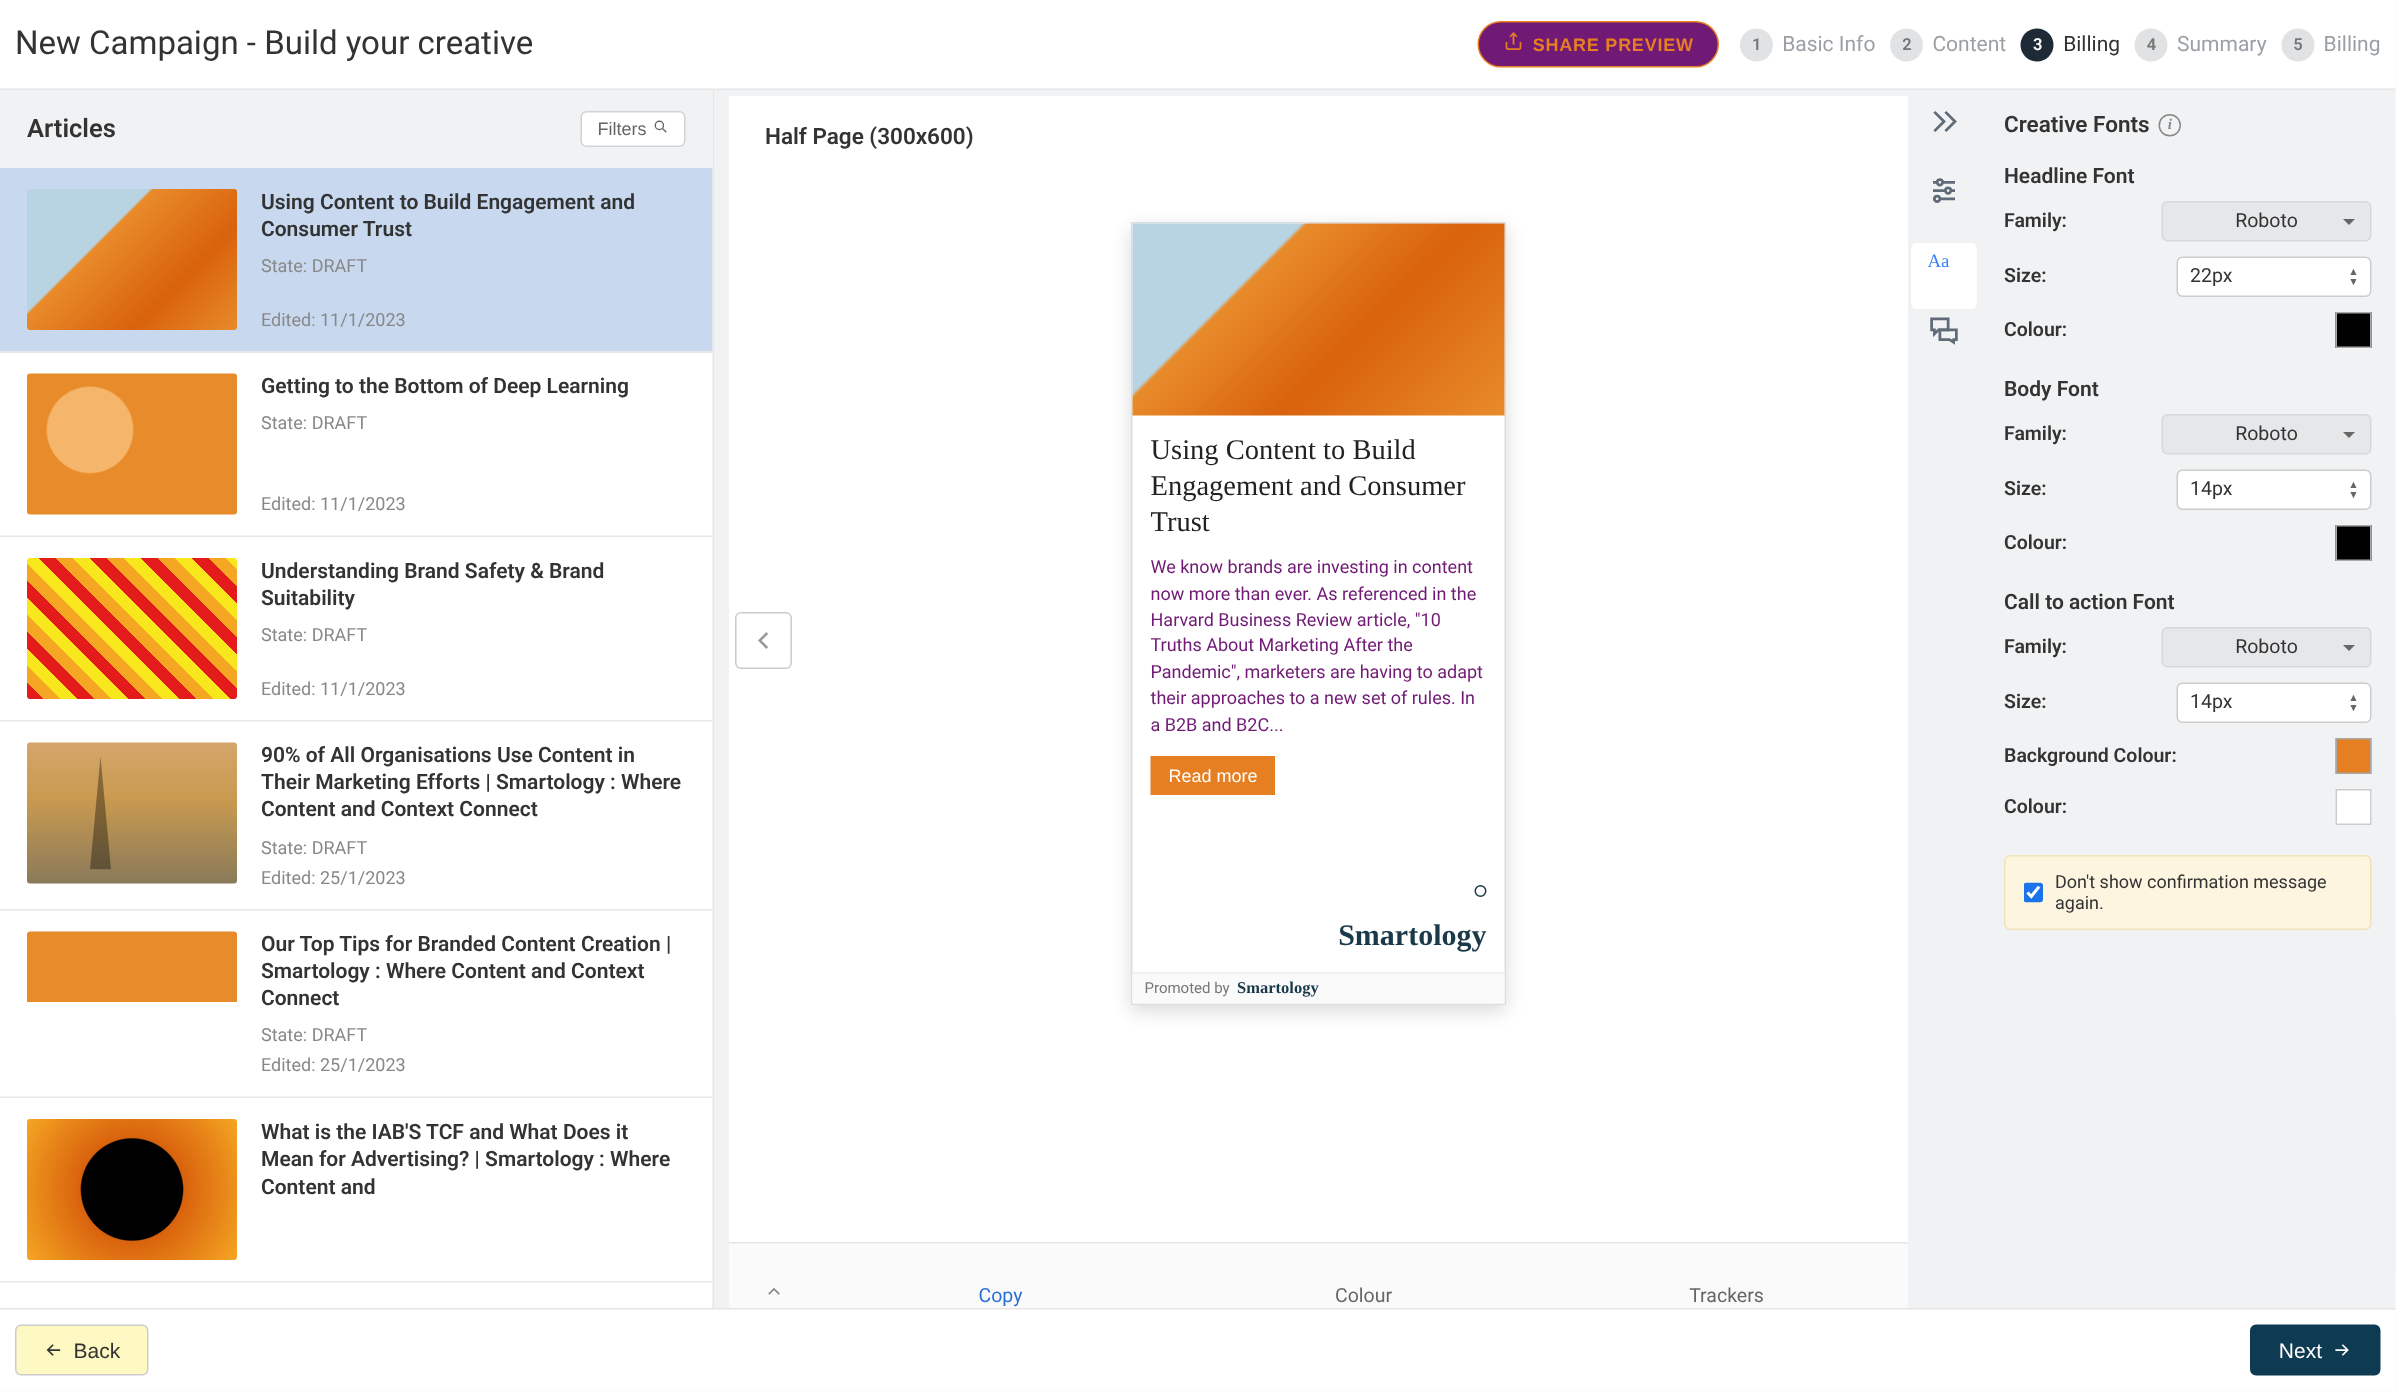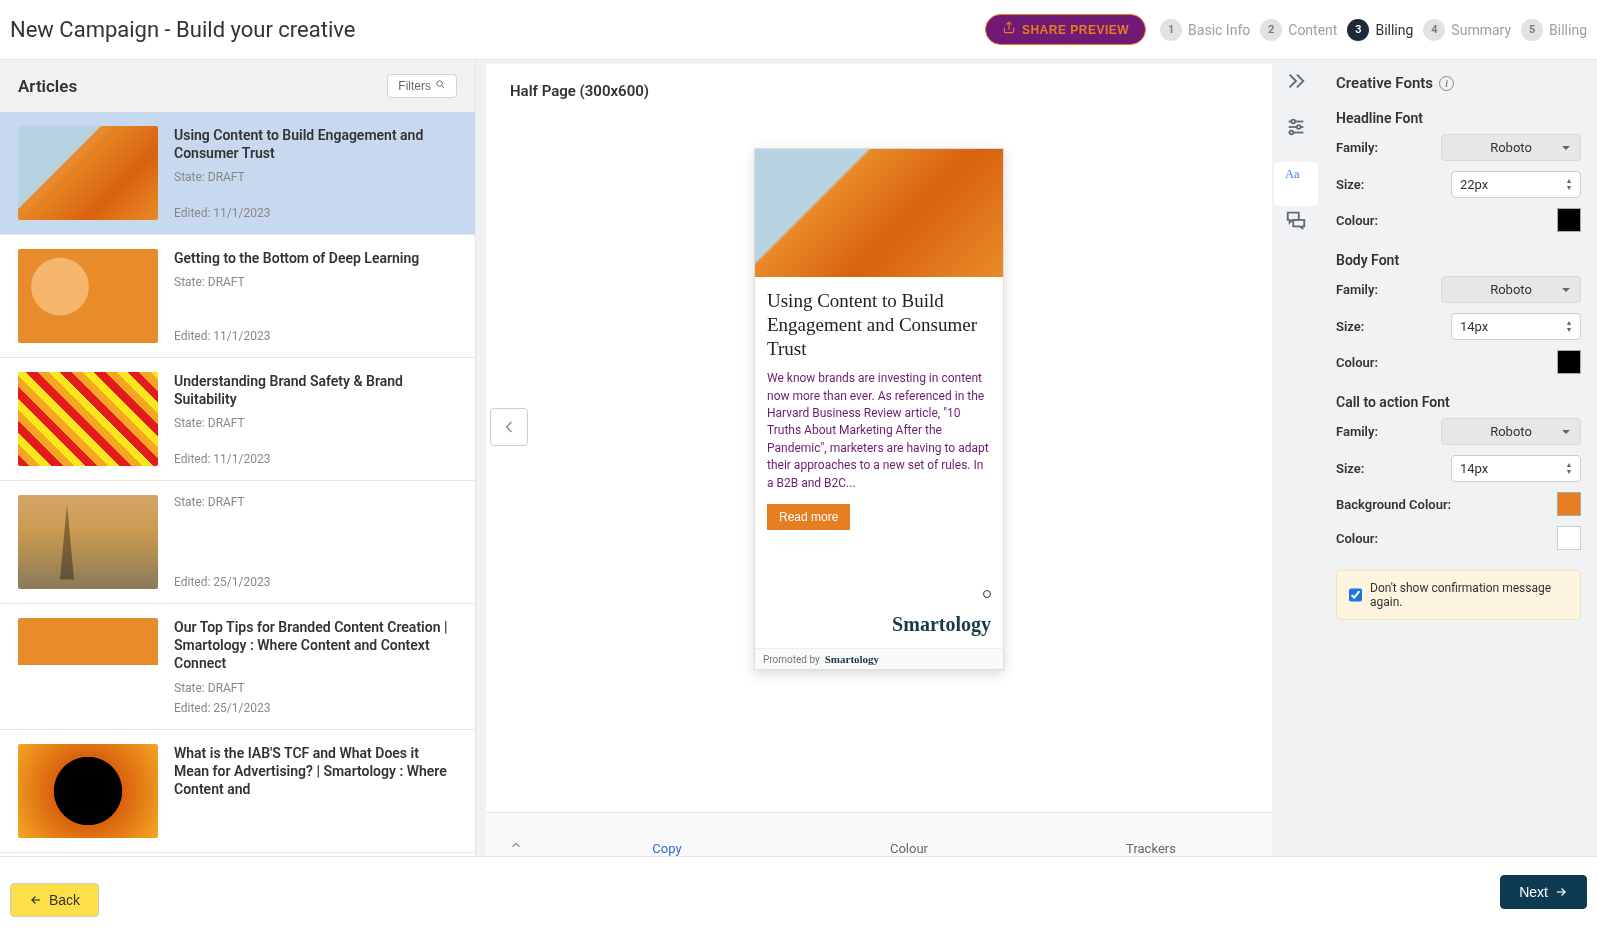--- a/index.html
+++ b/index.html
@@ -87,21 +87,21 @@
 
 
 .bottom-tabs { display: flex; align-items: flex-end; border-top: 1px solid #e5e5e5; background: #fafafa; height: 44px; }
 .bottom-tabs .tab { flex: 1; text-align: center; font-size: 13px; color: #666; cursor: pointer; }
 .bottom-tabs .tab.active { color: #2a6fd6; }
 .bottom-tabs .chev { width: 60px; text-align: center; color: #888; cursor: pointer; }
 
 
 .footer { display: flex; justify-content: space-between; align-items: center; padding: 10px; border-top: 1px solid #e5e5e5; background: #fff; }
 .btn { padding: 8px 18px; border-radius: 4px; font-size: 14px; cursor: pointer; display: flex; align-items: center; gap: 6px; }
-.btn-back { background: #fde047; border: 1px solid #ccc; color: #333; margin-top: 16px; }
+.btn-back { background: #fef9c3; border: 1px solid #ccc; color: #333; }
 .btn-next { background: #0f3b52; border: 1px solid #0f3b52; color: #fff; }
 .btn svg { width: 14px; height: 14px; }
 
 
 .articles-list::-webkit-scrollbar { width: 8px; }
 .articles-list::-webkit-scrollbar-thumb { background: #c0c3c7; border-radius: 4px; }
 </style>
 </head>
 <body>
 
@@ -179,20 +179,21 @@
           <div class="article-thumb thumb3"></div>
           <div class="article-meta">
             <div class="article-title">Understanding Brand Safety &amp; Brand Suitability</div>
             <div class="article-state">State: DRAFT</div>
             <div class="article-edited">Edited: 11/1/2023</div>
           </div>
         </div>
         <div class="article-item">
           <div class="article-thumb thumb4"></div>
           <div class="article-meta">
+            <div class="article-title">90% of All Organisations Use Content in Their Marketing Efforts | Smartology : Where Content and Context Connect</div>
             <div class="article-state">State: DRAFT</div>
             <div class="article-edited">Edited: 25/1/2023</div>
           </div>
         </div>
         <div class="article-item">
           <div class="article-thumb thumb5"></div>
           <div class="article-meta">
             <div class="article-title">Our Top Tips for Branded Content Creation | Smartology : Where Content and Context Connect</div>
             <div class="article-state">State: DRAFT</div>
             <div class="article-edited">Edited: 25/1/2023</div>

